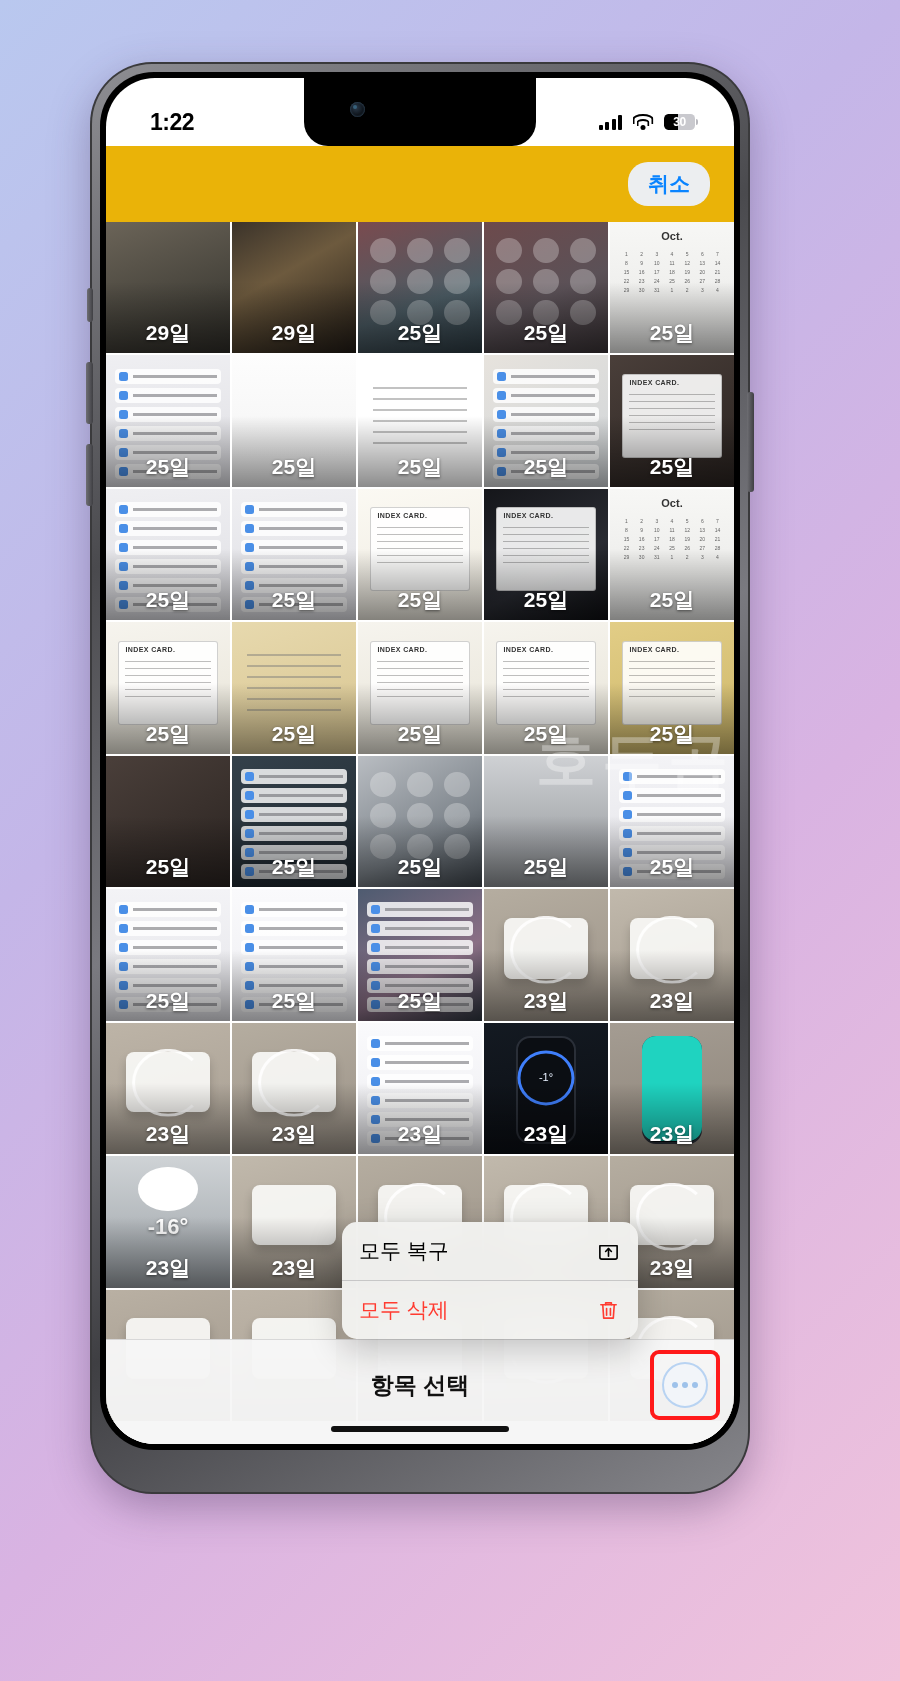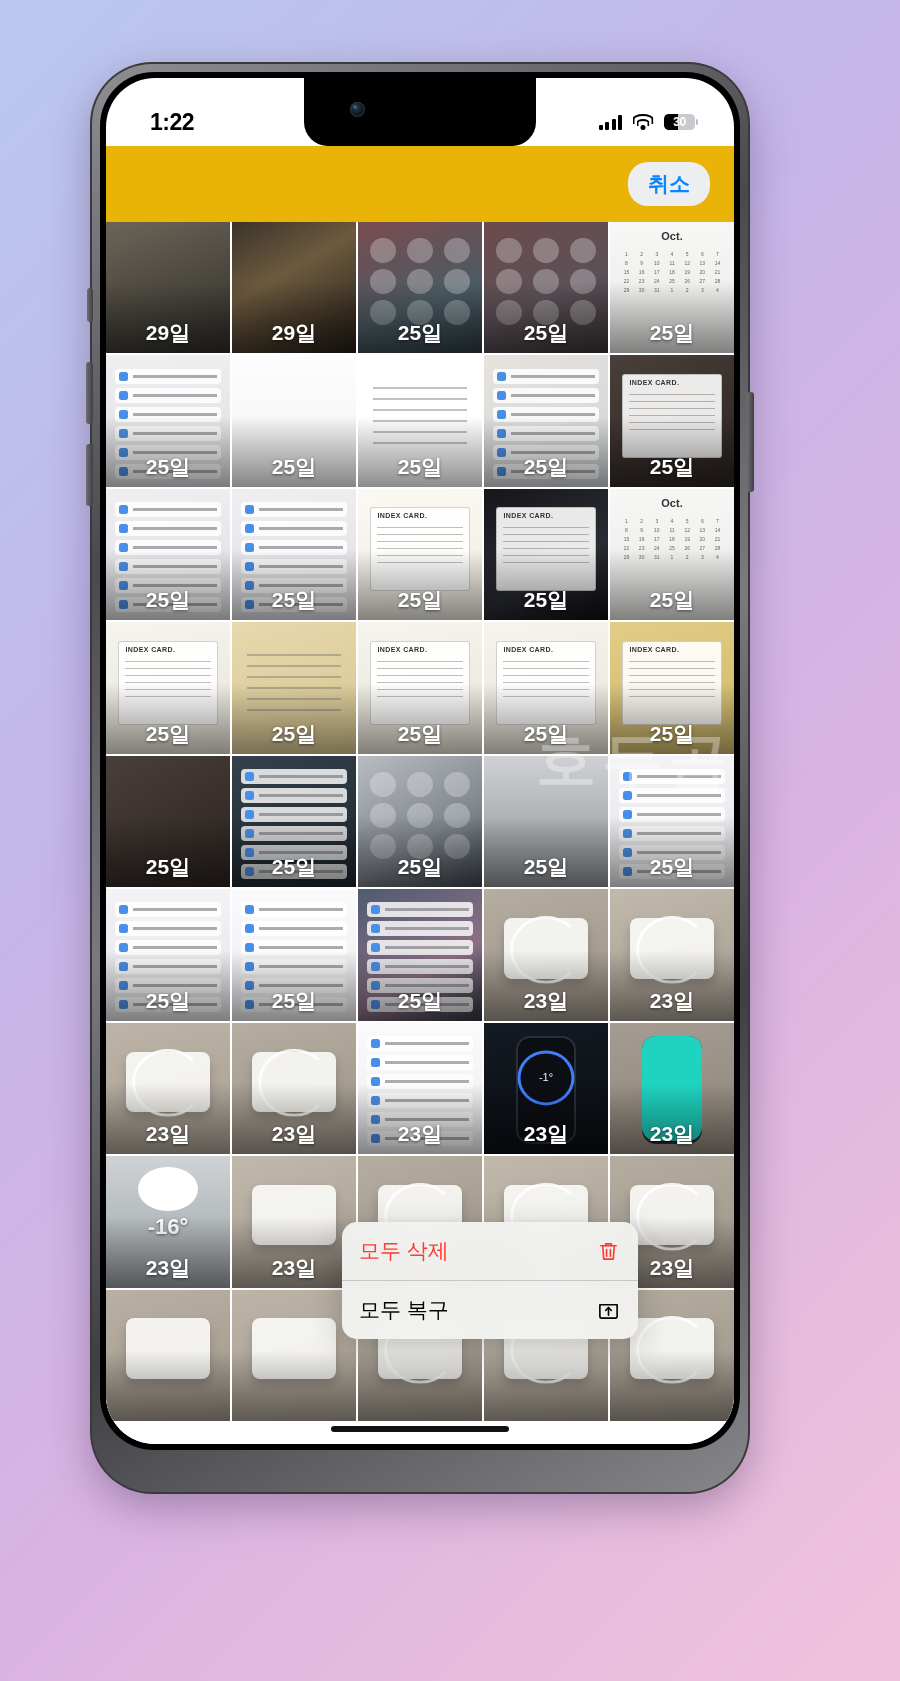--- a/index.html
+++ b/index.html
@@ -1001,41 +1001,50 @@
                 <div class="dec-circle"></div>
               </div>
               <div class="daylabel"></div>
             </div>
           </div>
       </div>
 
       <div class="watermark">호두곰</div>
 
       <div class="action-menu">
+        <div class="am-row">
+          <span>모두 복구</span>
+          <span class="am-icon">
+            <svg viewBox="0 0 24 24" fill="none" stroke="#000" stroke-width="1.7" stroke-linecap="round" stroke-linejoin="round">
+              <path d="M3 6h18v12a2 2 0 0 1-2 2H5a2 2 0 0 1-2-2V6z"></path>
+              <path d="M12 17V9"></path>
+                <path d="M9 12l3-3 3 3"></path>
+            </svg>
+          </span>
+        </div>
         <div class="am-row destructive">
           <span>모두 삭제</span>
           <span class="am-icon">
             <svg viewBox="0 0 24 24" fill="none" stroke="#ff3b30" stroke-width="1.7" stroke-linecap="round" stroke-linejoin="round">
               <path d="M4 6h16"></path>
                 <path d="M9 6V4h6v2"></path>
               <path d="M6 6l1 14h10l1-14"></path>
               <path d="M10 10v7M14 10v7"></path>
             </svg>
           </span>
         </div>
-        <div class="am-row">
-          <span>모두 복구</span>
-          <span class="am-icon">
-            <svg viewBox="0 0 24 24" fill="none" stroke="#000" stroke-width="1.7" stroke-linecap="round" stroke-linejoin="round">
-              <path d="M3 6h18v12a2 2 0 0 1-2 2H5a2 2 0 0 1-2-2V6z"></path>
-              <path d="M12 17V9"></path>
-                <path d="M9 12l3-3 3 3"></path>
-            </svg>
-          </span>
+      </div>
+
+      <div class="toolbar">
+        <div class="select-label">항목 선택</div>
+        <div class="more-btn">
+          <i></i>
+            <i></i>
+            <i></i>
         </div>
+        <div class="red-highlight"></div>
       </div>
-
 
       <div class="home-indicator"></div>
 
     </div>
   </div>
 </div>
 
 </body></html>

